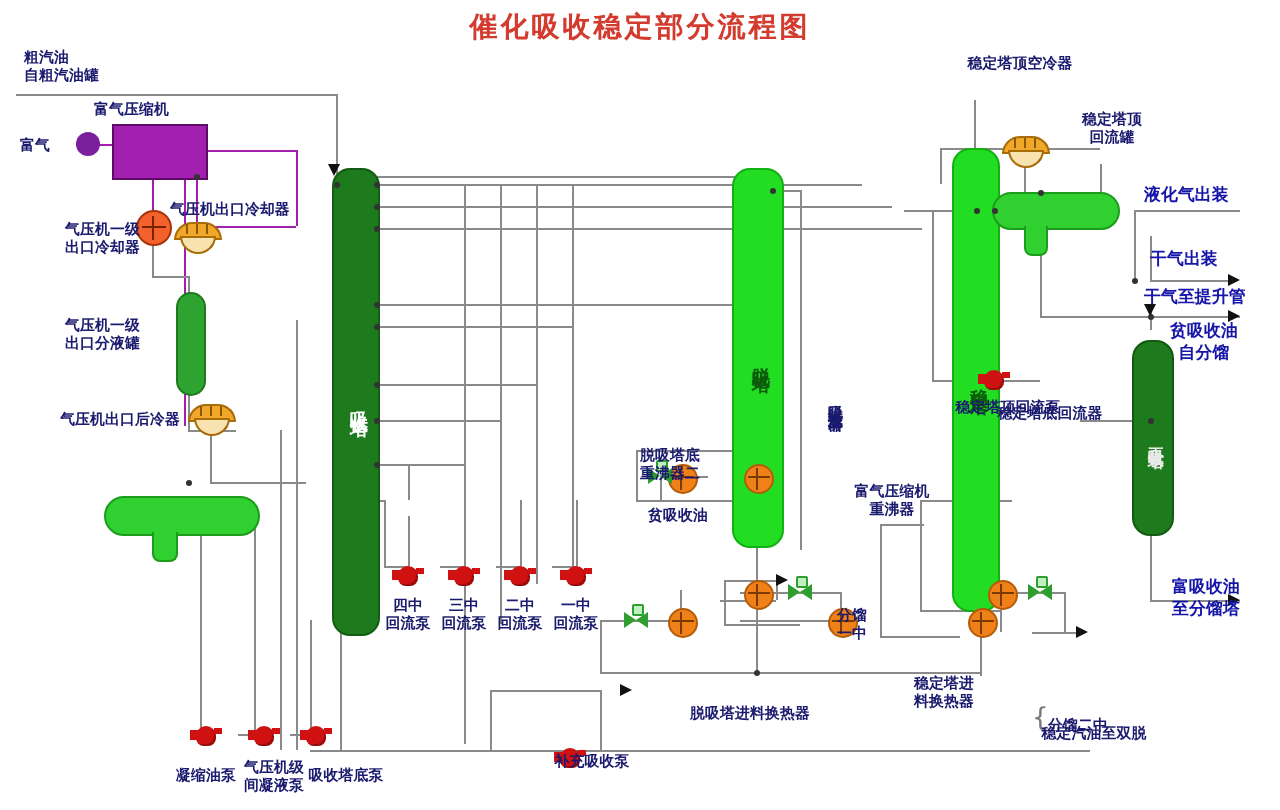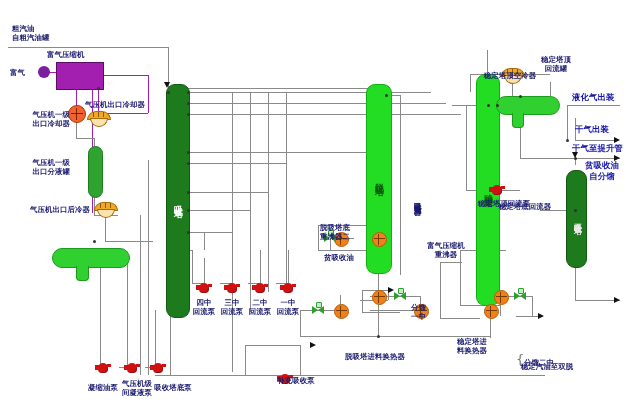--- a/index.html
+++ b/index.html
@@ -83,20 +83,21 @@
   .arwd{position:absolute;width:0;height:0;
        border-left:3.5px solid transparent;border-right:3.5px solid transparent;
        border-top:6px solid #111;margin-left:-3.5px;}
   .brace{position:absolute;font-size:13px;color:#777;}
 </style>
 </head>
 <body>
 
 <div id="stage">
 
+  <div id="title">催化吸收稳定部分流程图</div>
 
   <div class="h" style="left:8px;top:47px;width:160px;"></div>
   <div class="v" style="left:168px;top:47px;height:40px;"></div>
 
   <div class="h p" style="left:38px;top:72px;width:18px;"></div>
 
   <div class="v p" style="left:76px;top:88px;height:32px;"></div>
   <div class="v p" style="left:92px;top:88px;height:125px;"></div>
   <div class="v p" style="left:98px;top:88px;height:25px;"></div>
   <div class="h p" style="left:98px;top:113px;width:50px;"></div>
@@ -398,34 +399,36 @@
 回流泵</div>
   <div class="lbl c" style="left:274px;top:298px;width:28px;">一中
 回流泵</div>
   <div class="lbl c" style="left:266px;top:376px;width:60px;">补充吸收泵</div>
 
   <div class="lbl c" style="left:308px;top:198px;width:54px;margin-top:25px;">脱吸塔底
 重沸器二</div>
   <div class="lbl c" style="left:316px;top:253px;width:46px;">贫吸收油</div>
   <div class="lbl vert" style="left:413px;top:196px;">脱吸塔底重沸器</div>
   <div class="lbl c" style="left:330px;top:352px;width:90px;">脱吸塔进料换热器</div>
-  <div class="lbl c" style="left:400px;top:303px;width:26px;text-align:right;">分馏
+  <div class="lbl c" style="left:413px;top:303px;width:26px;">分馏
 一中</div>
   <div class="lbl c" style="left:448px;top:337px;width:48px;">稳定塔进
 料换热器</div>
 
-  <div class="lbl c" style="left:464px;top:27px;width:92px;margin-top:44px;">稳定塔顶空冷器</div>
+  <div class="lbl c" style="left:464px;top:27px;width:92px;">稳定塔顶空冷器</div>
   <div class="lbl c" style="left:530px;top:55px;width:52px;">稳定塔顶
 回流罐</div>
   <div class="lbl c" style="left:468px;top:199px;width:72px;">稳定塔顶回流泵</div>
   <div class="lbl c" style="left:422px;top:241px;width:48px;">富气压缩机
 重沸器</div>
   <div class="lbl c" style="left:490px;top:202px;width:70px;">稳定塔底回流器</div>
 
   <div class="lbl blue" style="left:572px;top:92px;">液化气出装</div>
   <div class="lbl blue" style="left:575px;top:124px;">干气出装</div>
   <div class="lbl blue" style="left:572px;top:143px;">干气至提升管</div>
   <div class="lbl blue c" style="left:568px;top:160px;width:68px;">贫吸收油
 自分馏</div>
+  <div class="lbl blue c" style="left:570px;top:288px;width:66px;">富吸收油
+至分馏塔</div>
   <div class="lbl c" style="left:497px;top:362px;width:100px;">稳定汽油至双脱</div>
   <div class="lbl" style="left:524px;top:358px;">分馏二中</div>
 
 </div>
 
 </body></html>

